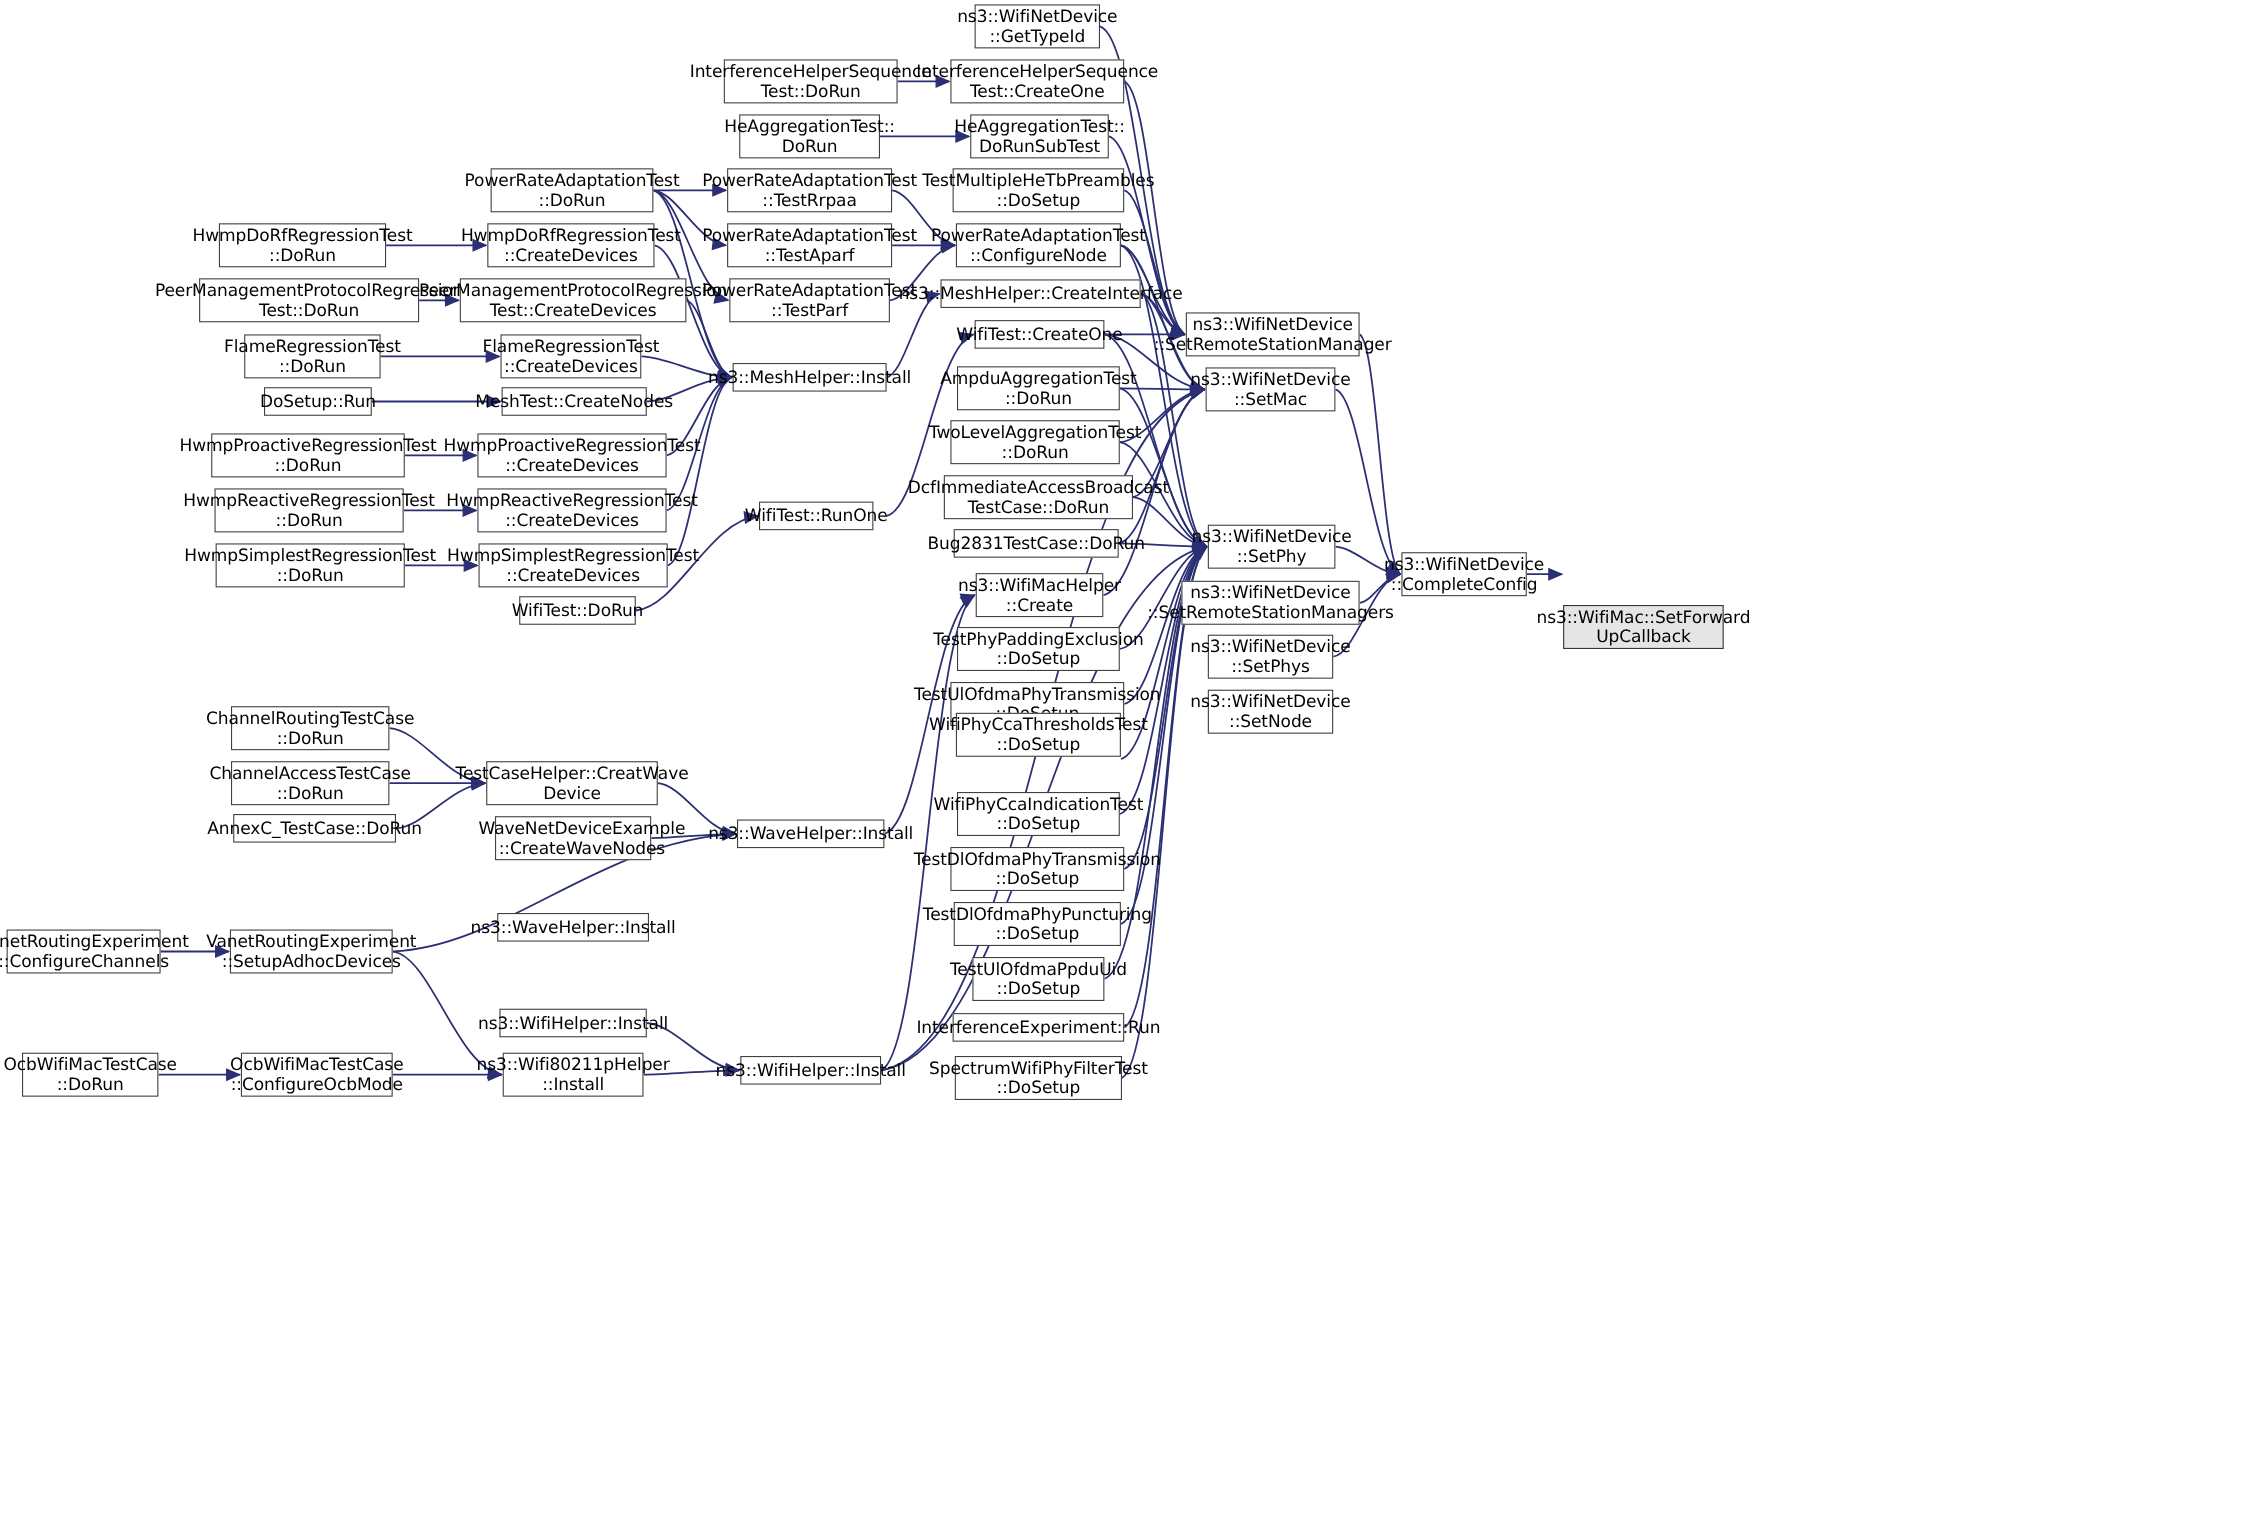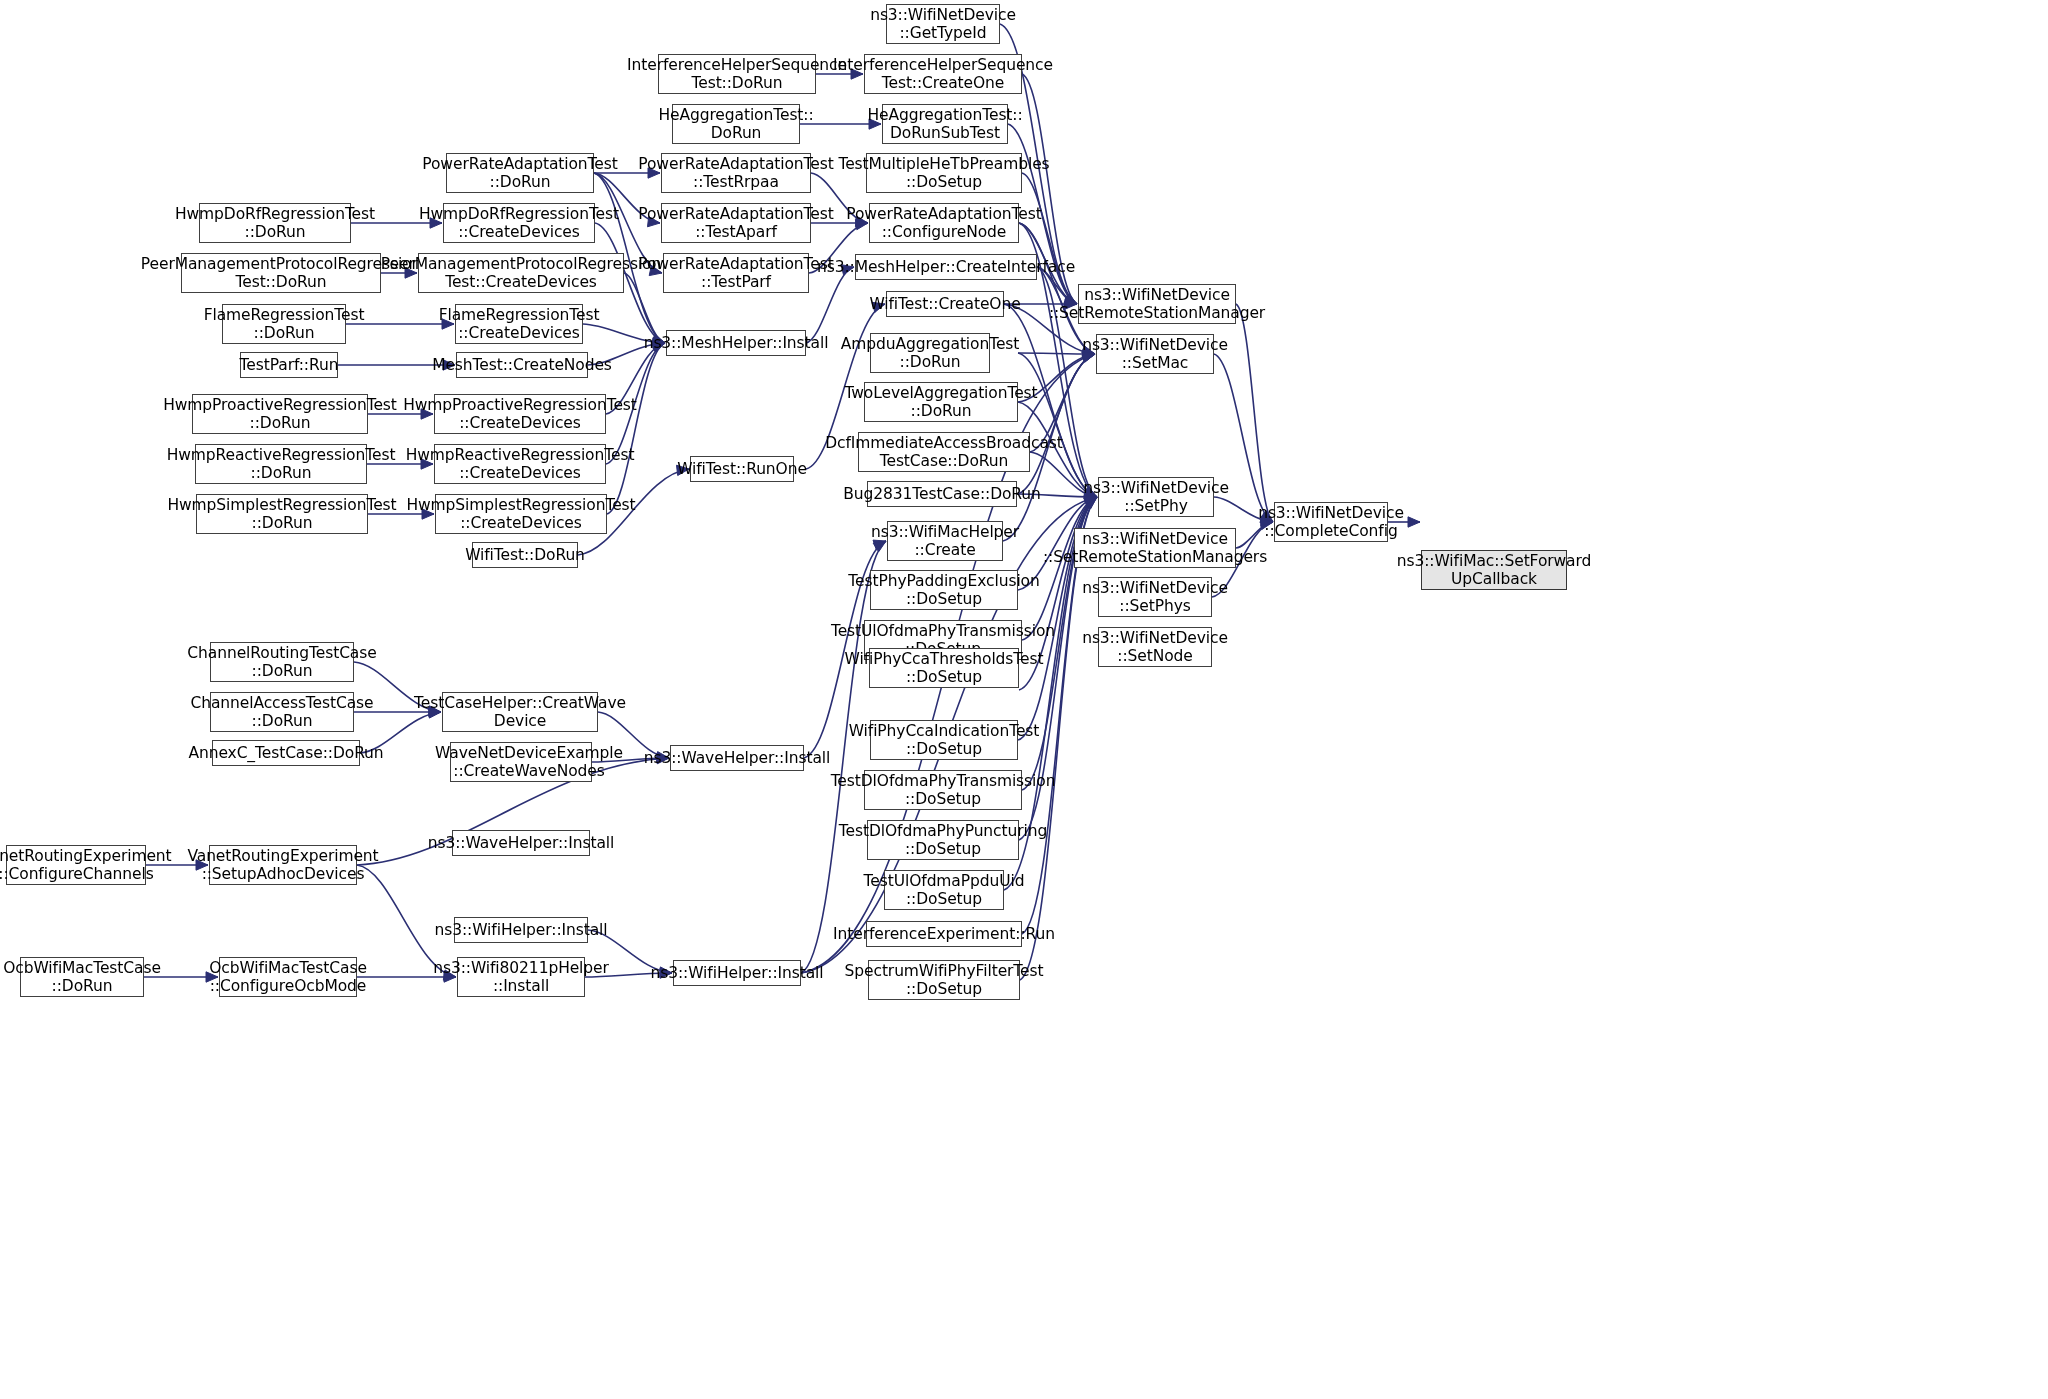--- a/index.html
+++ b/index.html
@@ -237,24 +237,24 @@
     <div class="node" style="left: 418px; top: 253px; width: 206px; height: 40px;">PeerManagementProtocolRegression
 Test::CreateDevices</div>
     <div class="node" style="left: 663px; top: 253px; width: 146px; height: 40px;">PowerRateAdaptationTest
 ::TestParf</div>
     <div class="node" style="left: 855px; top: 254px; width: 182px; height: 26px;">ns3::MeshHelper::CreateInterface</div>
     <div class="node" style="left: 222px; top: 304px; width: 124px; height: 40px;">FlameRegressionTest
 ::DoRun</div>
     <div class="node" style="left: 455px; top: 304px; width: 128px; height: 40px;">FlameRegressionTest
 ::CreateDevices</div>
     <div class="node" style="left: 886px; top: 291px; width: 118px; height: 26px;">WifiTest::CreateOne</div>
-    <div class="node" style="left: 240px; top: 352px; width: 98px; height: 26px;">TestParf::Run</div>
+    <div class="node" style="left: 240px; top: 352px; width: 98px; height: 26px;">DoSetup::Run</div>
     <div class="node" style="left: 456px; top: 352px; width: 132px; height: 26px;">MeshTest::CreateNodes</div>
     <div class="node" style="left: 666px; top: 330px; width: 140px; height: 26px;">ns3::MeshHelper::Install</div>
-    <div class="node" style="left: 870px; top: 333px; width: 120px; height: 40px;">AmpduAggregationTest
+    <div class="node" style="left: 870px; top: 333px; width: 148px; height: 40px;">AmpduAggregationTest
 ::DoRun</div>
     <div class="node" style="left: 192px; top: 394px; width: 176px; height: 40px;">HwmpProactiveRegressionTest
 ::DoRun</div>
     <div class="node" style="left: 434px; top: 394px; width: 172px; height: 40px;">HwmpProactiveRegressionTest
 ::CreateDevices</div>
     <div class="node" style="left: 864px; top: 382px; width: 154px; height: 40px;">TwoLevelAggregationTest
 ::DoRun</div>
     <div class="node" style="left: 195px; top: 444px; width: 172px; height: 40px;">HwmpReactiveRegressionTest
 ::DoRun</div>
     <div class="node" style="left: 434px; top: 444px; width: 172px; height: 40px;">HwmpReactiveRegressionTest

